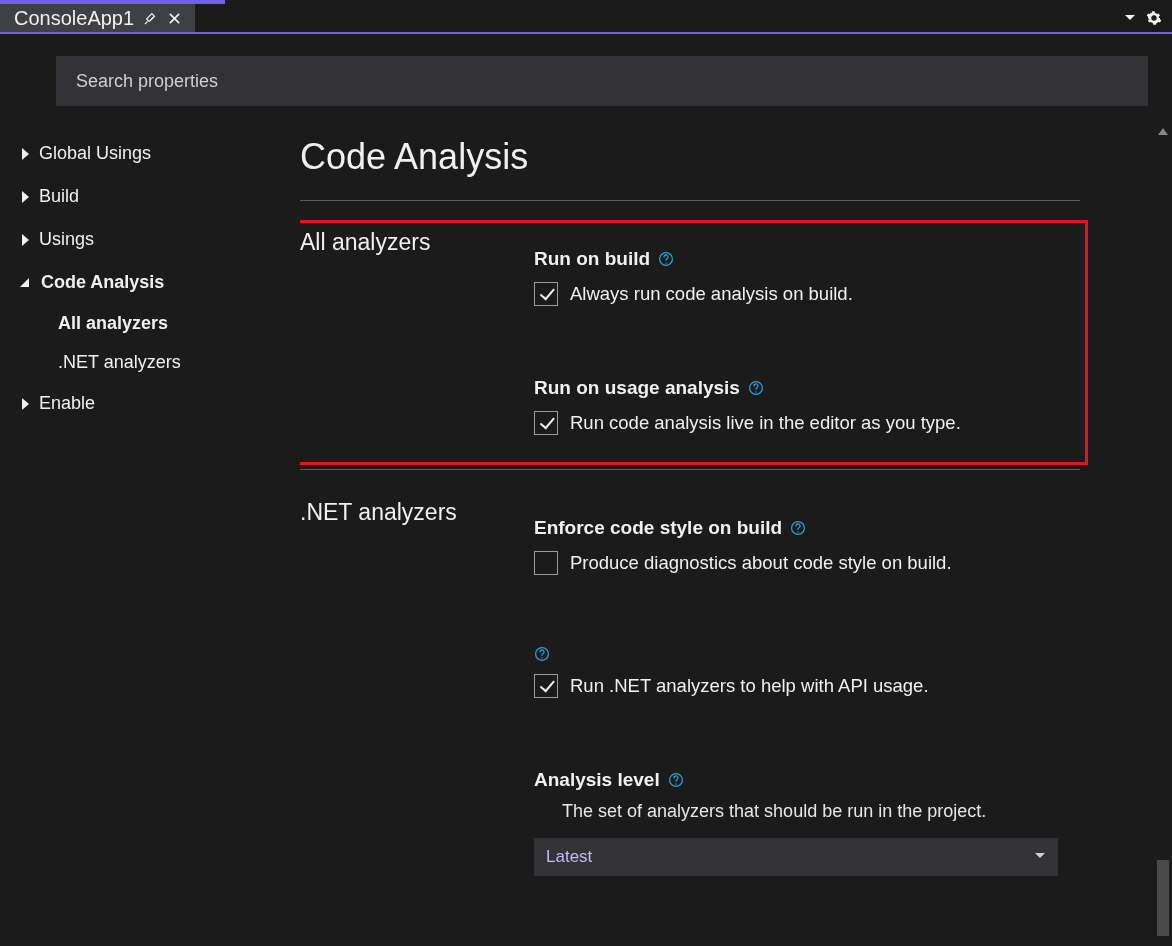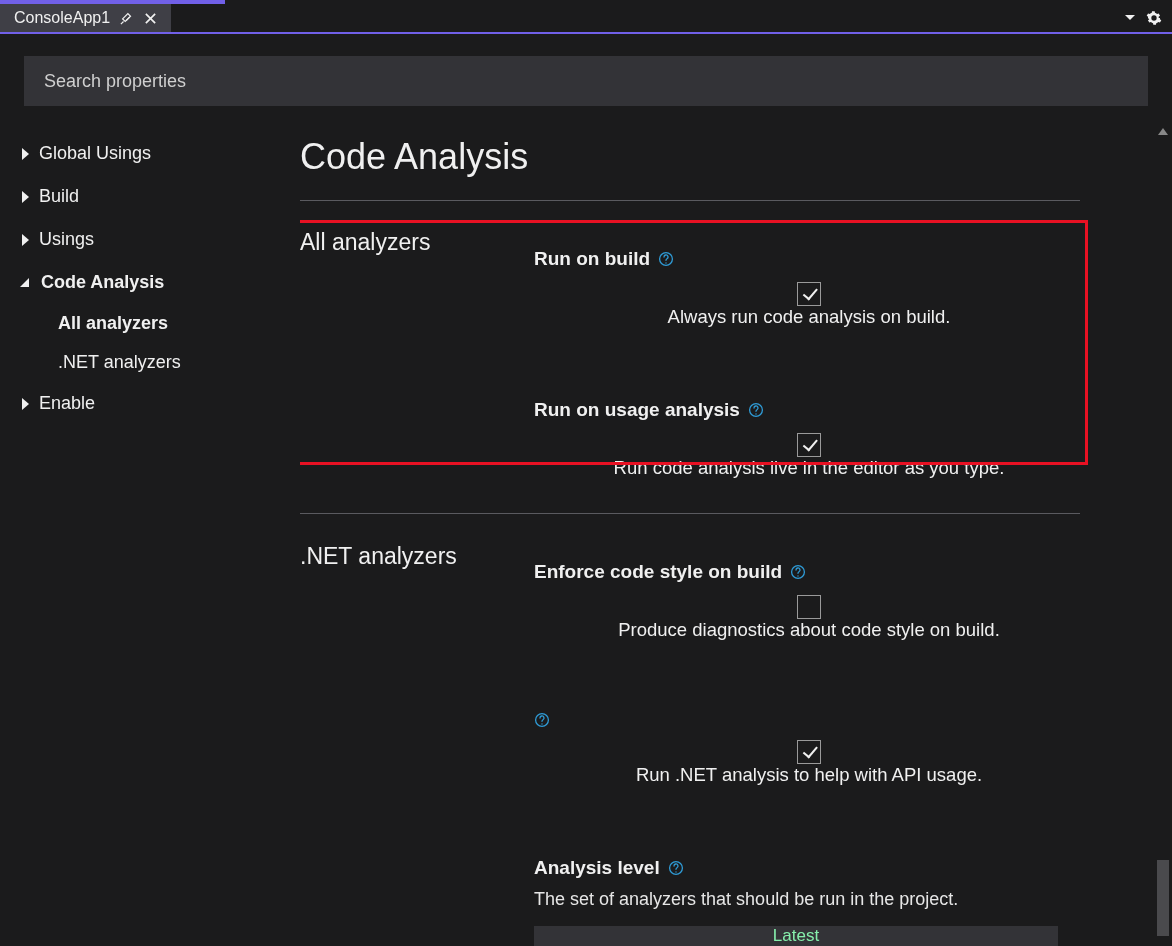--- a/index.html
+++ b/index.html
@@ -14,28 +14,28 @@
   .accent-bar { height: 4px; background: #7160e8; width: 225px; }
   .tab-strip {
     height: 30px; background: #1b1b1c;
     display: flex; align-items: stretch; justify-content: space-between;
     border-bottom: 2px solid #7160e8;
   }
   .tab {
     display: flex; align-items: center; gap: 10px;
     padding: 0 14px;
     background: #3f3f46; color: #f0f0f0;
-    font-size: 16px;
+    font-size: 20px;
   }
   .tab-tools { display: flex; align-items: center; gap: 10px; padding: 0 10px; color: #f0f0f0; }
   .icon { display: inline-flex; align-items: center; justify-content: center; }
   .icon svg { display: block; }
 
   
-  .search-wrap { padding: 22px 24px 16px 24px; }
+  .search-wrap { padding: 22px 24px 16px 24px; margin-left: 32px; }
   .search {
     width: 100%; height: 50px;
     background: #333337; color: #cfcfcf;
     border: none; outline: none;
     padding: 0 20px; font-size: 18px;
   }
   .search::placeholder { color: #cfcfcf; }
 
   
   .body {
@@ -74,22 +74,22 @@
     font-size: 36px; font-weight: 400; padding: 14px 0 22px 0;
   }
   .hr { height: 1px; background: #5a5a5f; margin: 0 0 28px 0; width: 780px; }
 
   .section-row { display: flex; gap: 10px; width: 784px; }
   .section-label { width: 224px; font-size: 23px; color: #f0f0f0; }
   .section-body { flex: 1; }
 
   .setting-title { font-size: 19px; font-weight: 600; display: flex; align-items: center; gap: 8px; margin-top: 19px; }
   .setting-title .help { color: #2f9bd6; display:inline-flex; }
-  .check-row { display: flex; align-items: center; margin-top: 12px; font-size: 18.5px; color: #f0f0f0; flex-direction: column; }
-  .desc { font-size: 18px; color: #e6e6e6; margin-top: 10px; }
+  .check-row { display: flex; align-items: center; gap: 12px; margin-top: 12px; font-size: 18.5px; color: #f0f0f0; }
+  .desc { font-size: 18px; color: #e6e6e6; margin-top: 10px; margin-left: 28px; }
 
   .checkbox {
     width: 24px; height: 24px; border: 1px solid #9a9a9a; background: transparent;
     display: inline-flex; align-items: center; justify-content: center;
     flex: 0 0 24px;
   }
   .checkbox.checked::after {
     content: ""; display:block; width: 6px; height: 12px;
     border-right: 2.5px solid #f0f0f0; border-bottom: 2.5px solid #f0f0f0;
     transform: rotate(40deg) translateY(-2px);
@@ -99,23 +99,23 @@
 
   .highlight-box {
     position: absolute;
     border: 3px solid #e81123;
     pointer-events: none;
   }
 
   .select {
     margin-top: 16px;
     width: 524px; height: 38px;
-    background: #333337; color: #86efac;
+    background: #333337; color: #c4b5fd;
     display: flex; align-items: center; justify-content: space-between;
-    padding: 0 12px; font-size: 17px; cursor: pointer; flex-direction: column;
+    padding: 0 12px; font-size: 17px; cursor: pointer;
   }
 
   
   .scrollbar {
     position: absolute; right: 0; top: 0; bottom: 0; width: 18px; background: transparent;
   }
   .scrollbar .arrow-up {
     position: absolute; top: 6px; left: 4px;
     width: 0;height:0;border-left:5px solid transparent;border-right:5px solid transparent;border-bottom:7px solid #888;
   }
@@ -262,21 +262,21 @@
           <span class="help">
             <svg width="16" height="16" viewBox="0 0 16 16" fill="none" stroke="#2f9bd6" stroke-width="1.3">
                 <circle cx="8" cy="8" r="6.4"></circle>
                 <path d="M6 6a2 2 0 113 1.7c-.6.4-1 .8-1 1.6" stroke-linecap="round"></path>
                 <circle cx="8" cy="12" r=".7" fill="#2f9bd6" stroke="none"></circle>
               </svg>
           </span>
         </div>
         <div class="check-row">
           <span class="checkbox checked"></span>
-          <span>Run .NET analysis to help with API usage.</span>
+          <span>Run .NET analyzers to help with API usage.</span>
         </div>
 
         <div class="gap"></div>
 
         <div class="setting-title">
           <span>Analysis level</span>
           <span class="help">
             <svg width="16" height="16" viewBox="0 0 16 16" fill="none" stroke="#2f9bd6" stroke-width="1.3">
                 <circle cx="8" cy="8" r="6.4"></circle>
                 <path d="M6 6a2 2 0 113 1.7c-.6.4-1 .8-1 1.6" stroke-linecap="round"></path>

